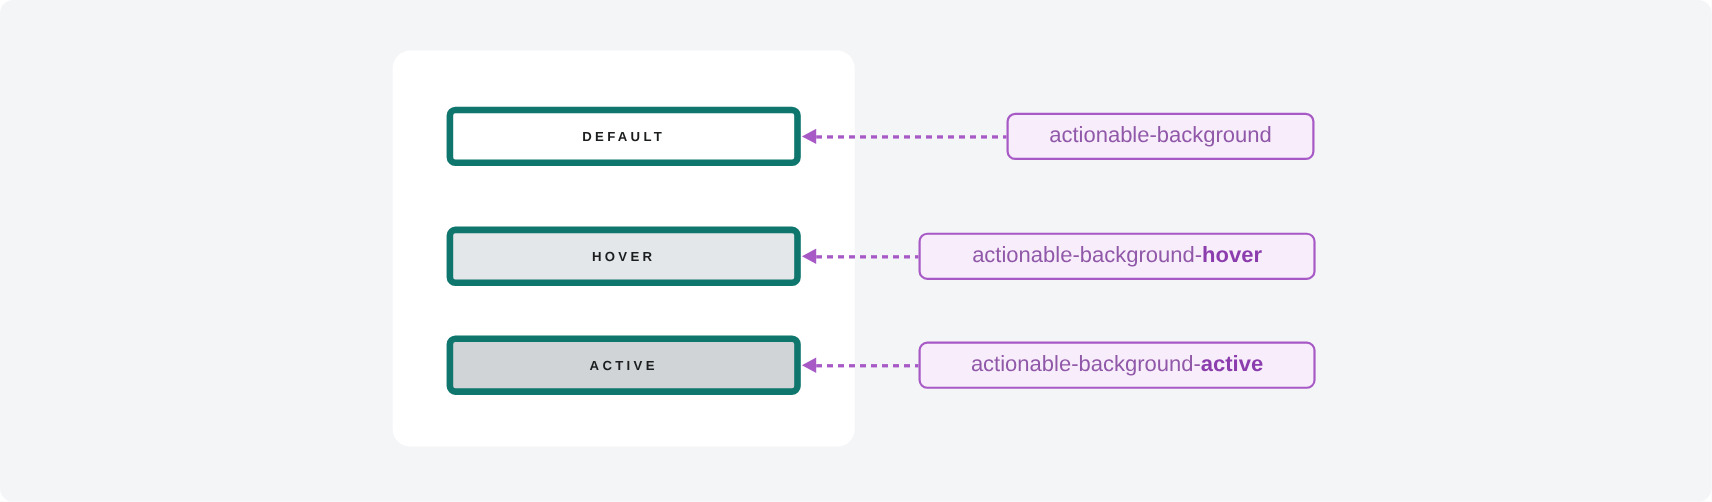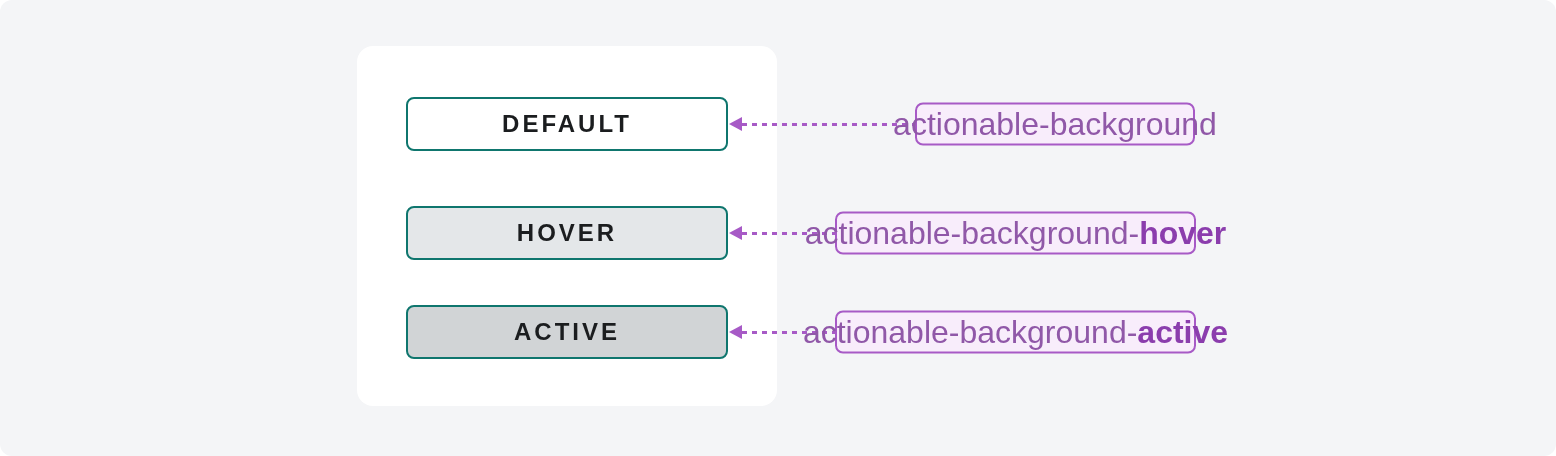--- a/index.html
+++ b/index.html
@@ -39,26 +39,26 @@
   .row-1 { top: 97px;  --badge-left: 915px; --badge-width: 280px; }
   .row-2 { top: 206px; --badge-left: 835px; --badge-width: 361px; }
   .row-3 { top: 305px; text-decoration: underline; --badge-left: 835px; --badge-width: 361px; }
 
   .state-button {
     position: absolute;
     left: 406px;
     top: 0;
     width: 322px;
     height: 54px;
-    border: 2px solid #0f766e;
+    border: 6px solid #0f766e;
     border-radius: 8px;
     background: #ffffff;
     font-family: "Liberation Sans", sans-serif;
     font-weight: 700;
-    font-size: 24px;
+    font-size: 12px;
     letter-spacing: 3px;
     color: #1b1d1f;
     text-align: center;
     cursor: pointer;
   }
   .btn-hover  { background: #e4e7e9; }
   .btn-active { background: #d1d4d6; }
 
   .connector {
     position: absolute;
@@ -90,21 +90,21 @@
     top: 50%;
     transform: translateY(-50%);
     width: var(--badge-width);
     height: 43px;
     display: flex;
     align-items: center;
     justify-content: center;
     background: #f8edfb;
     border: 2px solid #a75ac6;
     border-radius: 8px;
-    font-size: 32px;
+    font-size: 20px;
     color: #9058a8;
     white-space: pre;
   }
   .token-badge strong {
     font-weight: 700;
     color: #8b3dad;
   }
 </style>
 </head>
 <body>

